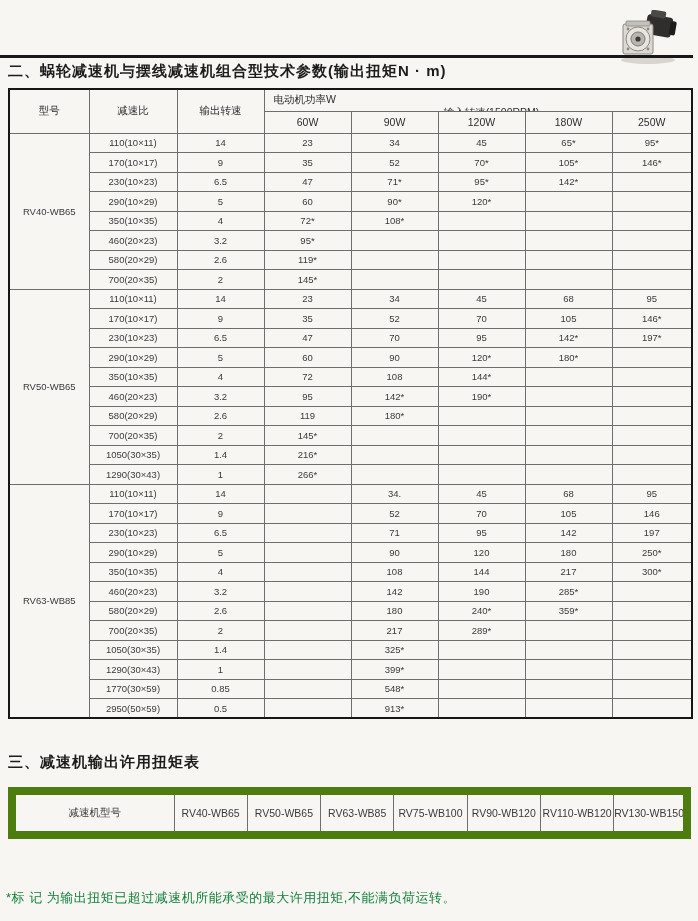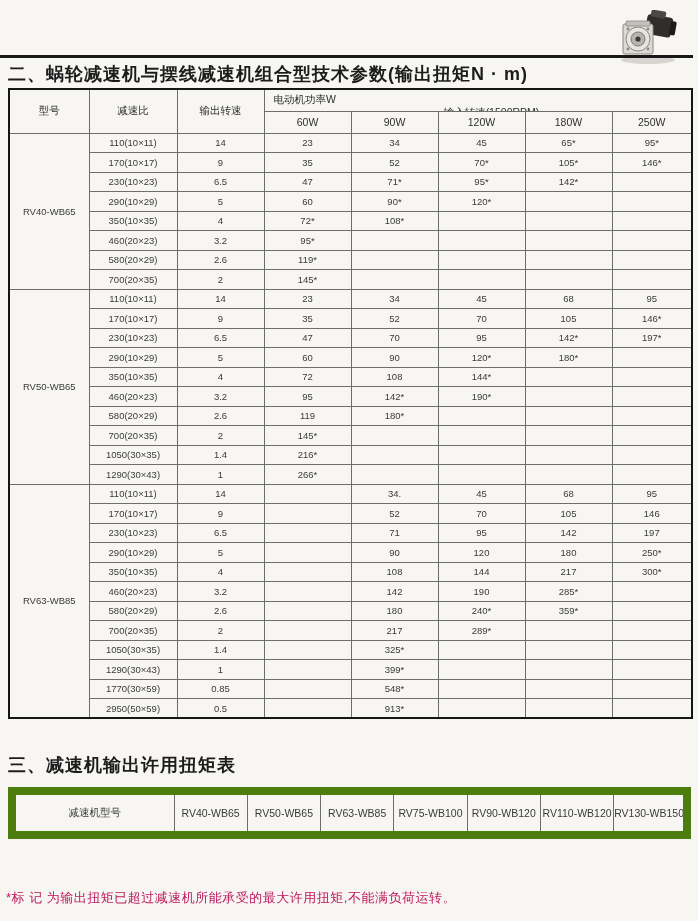--- a/index.html
+++ b/index.html
@@ -18,21 +18,21 @@
     background: #181818;
   }
   .gearbox {
     position: absolute;
     right: 18px; top: 10px;
     width: 64px; height: 56px;
   }
   .section-title {
     position: absolute;
     left: 8px;
-    font-size: 18px;
+    font-size: 15px;
     font-weight: bold;
     color: #1c1c1c;
     letter-spacing: 1px;
   }
   #title-sec2 { top: 62px; }
   #title-sec3 { top: 753px; }
 
   table {
     position: absolute;
     left: 8px;
@@ -80,21 +80,21 @@
   }
   #table2 tr { height: 44px; }
   #table2 td { font-size: 10.5px; }
   .t2-label { font-size: 10.5px; }
 
   .footnote {
     position: absolute;
     left: 6px; top: 889px;
     font-size: 13px;
     font-weight: 500;
-    color: #be185d;
+    color: #15803d;
     letter-spacing: 0.5px;
   }
 </style>
 </head>
 <body>
 
 <div class="gearbox">
   <svg width="64" height="56" viewBox="0 0 64 56">
     <ellipse cx="32" cy="50" rx="27" ry="4" fill="#d8d5d0"></ellipse>
     <g transform="rotate(10 44 16)">

